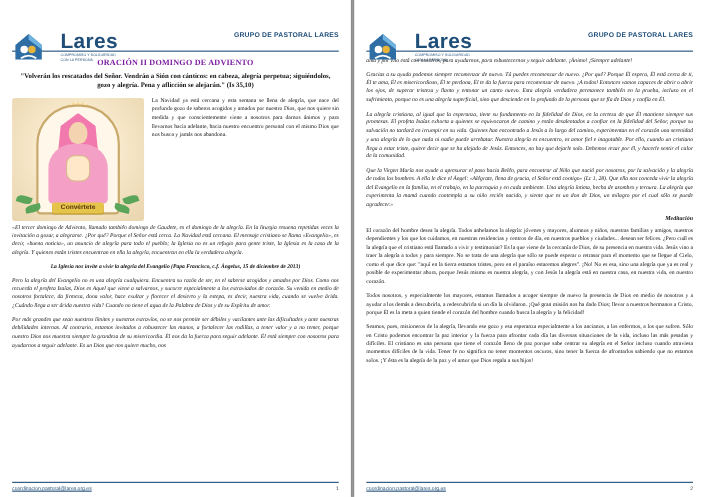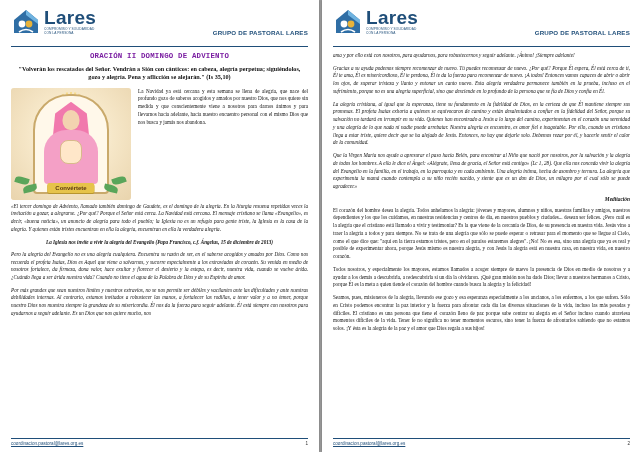--- a/index.html
+++ b/index.html
@@ -30,21 +30,21 @@
     overflow: hidden;
     box-shadow: 0 0 2px rgba(0,0,0,0.35);
   }
   
   .hdr {
     display: flex;
     align-items: flex-start;
     gap: 5px;
     height: 38px;
   }
-  .logo-wrap { display: flex; align-items: center; gap: 3px; }
+  .logo-wrap { display: flex; align-items: center; gap: 14px; margin-top: 21px; }
   .logo-mark {
     width: 30px; height: 29px;
     position: relative;
   }
   .logo-text-block { line-height: 1; }
   .logo-word {
     font-family: "Liberation Sans", sans-serif;
     font-size: 19px;
     font-weight: bold;
     color: #1f4e79;
@@ -68,21 +68,21 @@
     letter-spacing: .2px;
   }
   .rule {
     border: 0;
     border-top: 1px solid #1f4e79;
     margin: 1px 0 5px 0;
   }
   
   .doc-title {
     text-align: center;
-    font-family: Liberation Mono, monospace;
+    font-family: Liberation Serif, serif;
     font-size: 7.4px;
     font-weight: bold;
     color: #7b1fa2;
     margin: 3px 0 5px 0;
     letter-spacing: .2px;
   }
   .doc-sub {
     text-align: center;
     font-family: "Liberation Serif", serif;
     font-size: 6.2px;

